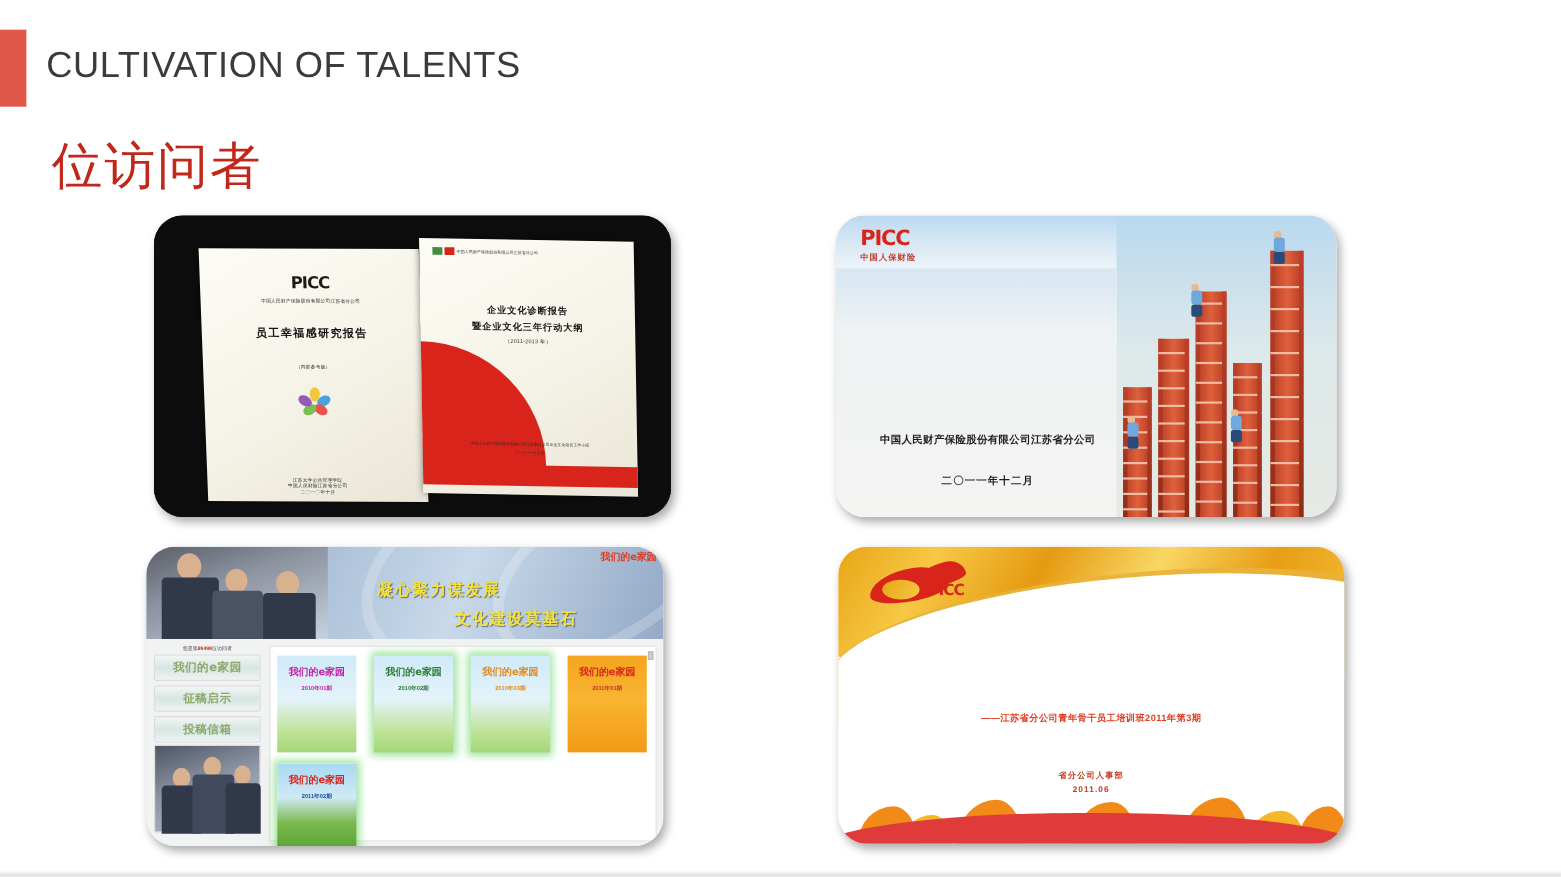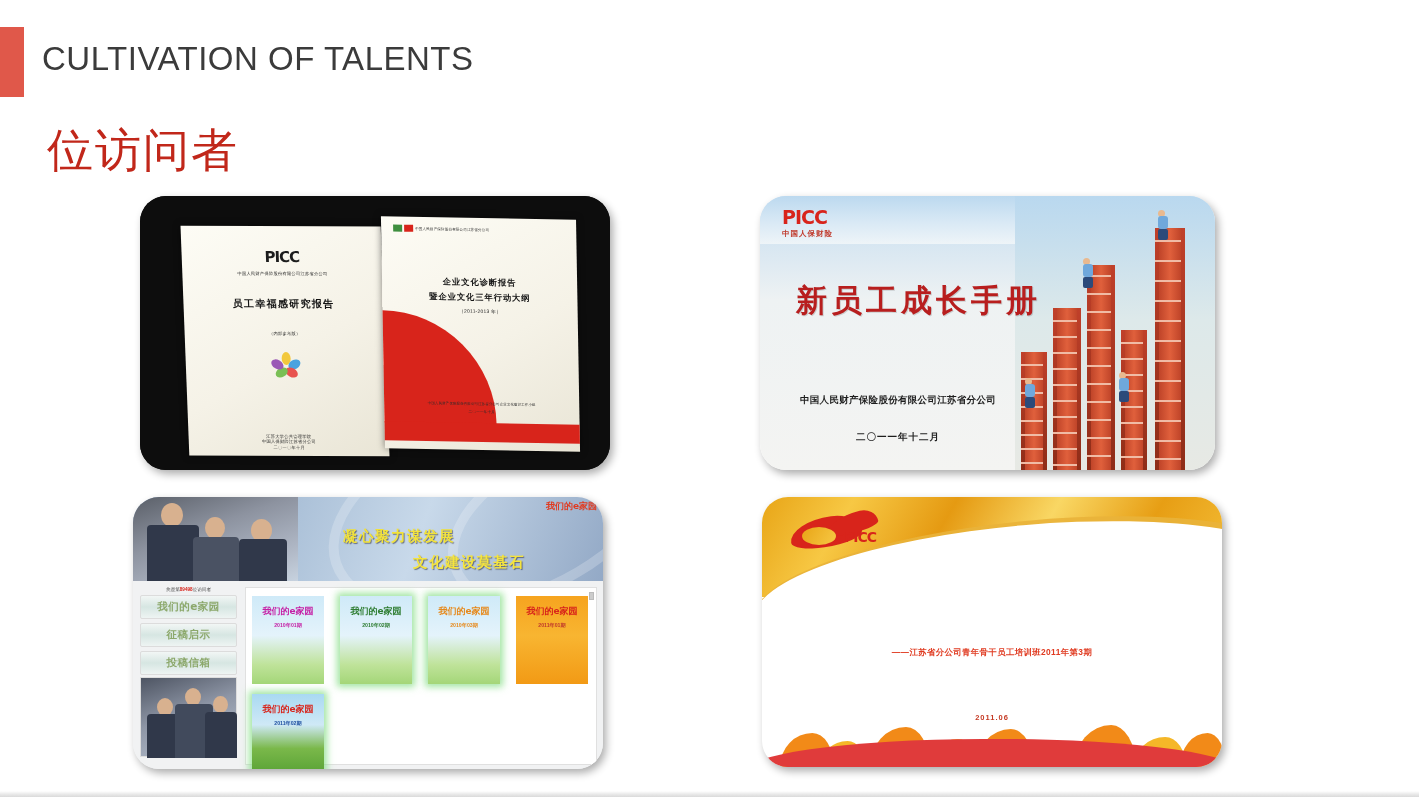--- a/index.html
+++ b/index.html
@@ -392,21 +392,20 @@
         <div class="head"></div>
           <div class="body"></div>
           <div class="legs"></div>
       </div>
     </div>
 
     <div class="p2-logo">
       <div class="picc-logo">PICC</div>
       <div class="cn">中国人保财险</div>
     </div>
-    <div class="p2-title">新员工成长手册</div>
     <div class="p2-foot">
       <div class="l1">中国人民财产保险股份有限公司江苏省分公司</div>
       <div class="l2">二〇一一年十二月</div>
     </div>
   </div>
 
   <div class="photo" id="photo3">
     <div class="p3-banner">
       <div class="swoosh"></div>
       <div class="swoosh" style="right:-140px; top:-60px; width:300px; height:170px;"></div>
@@ -475,20 +474,21 @@
     <div class="p4-logo">
       <div class="p4-flame">
         <span class="f1"></span>
           <span class="f2"></span>
           <span class="fcut"></span>
         <span class="fpicc">PICC</span>
       </div>
     </div>
 
     <div class="p4-sub">——江苏省分公司青年骨干员工培训班2011年第3期</div>
+    <div class="p4-foot1">省分公司人事部</div>
     <div class="p4-foot2">2011.06</div>
 
     <div class="p4-flamesbot">
       <span class="fl o" style="left:18px;  width:54px; height:34px;"></span>
       <span class="fl" style="left:58px;  width:46px; height:26px;"></span>
       <span class="fl o" style="left:108px; width:60px; height:40px;"></span>
       <span class="fl" style="left:166px; width:50px; height:28px;"></span>
       <span class="fl o" style="left:214px; width:58px; height:38px;"></span>
       <span class="fl" style="left:268px; width:48px; height:26px;"></span>
       <span class="fl o" style="left:312px; width:62px; height:42px;"></span>

